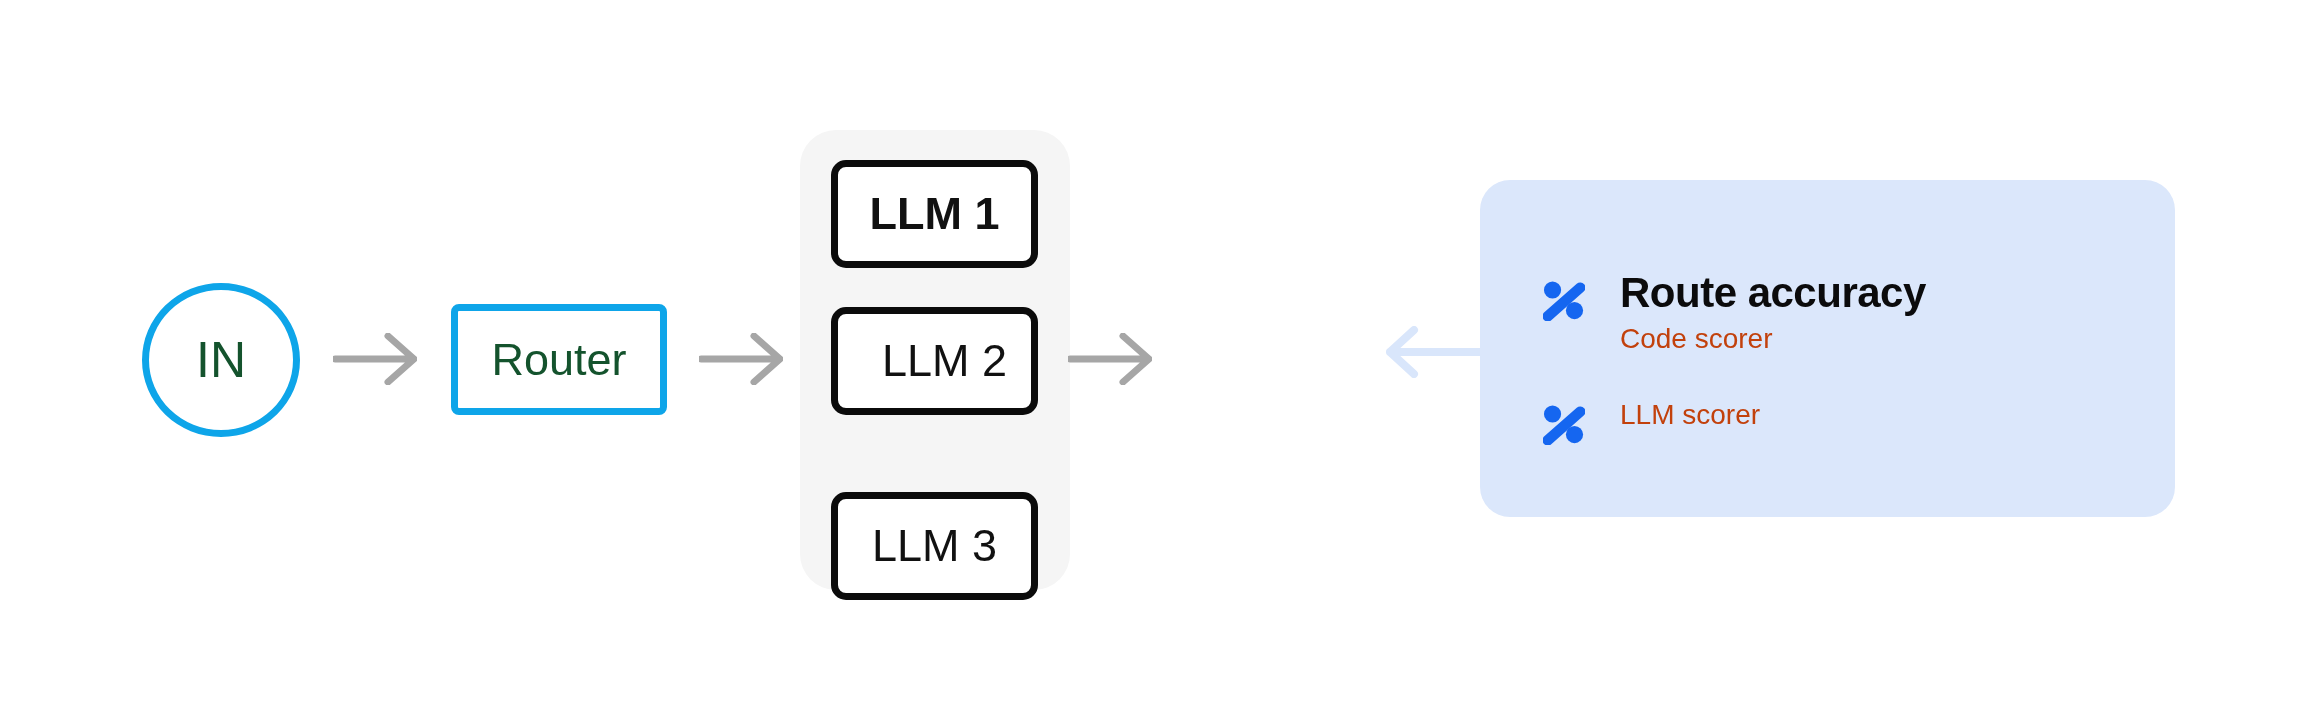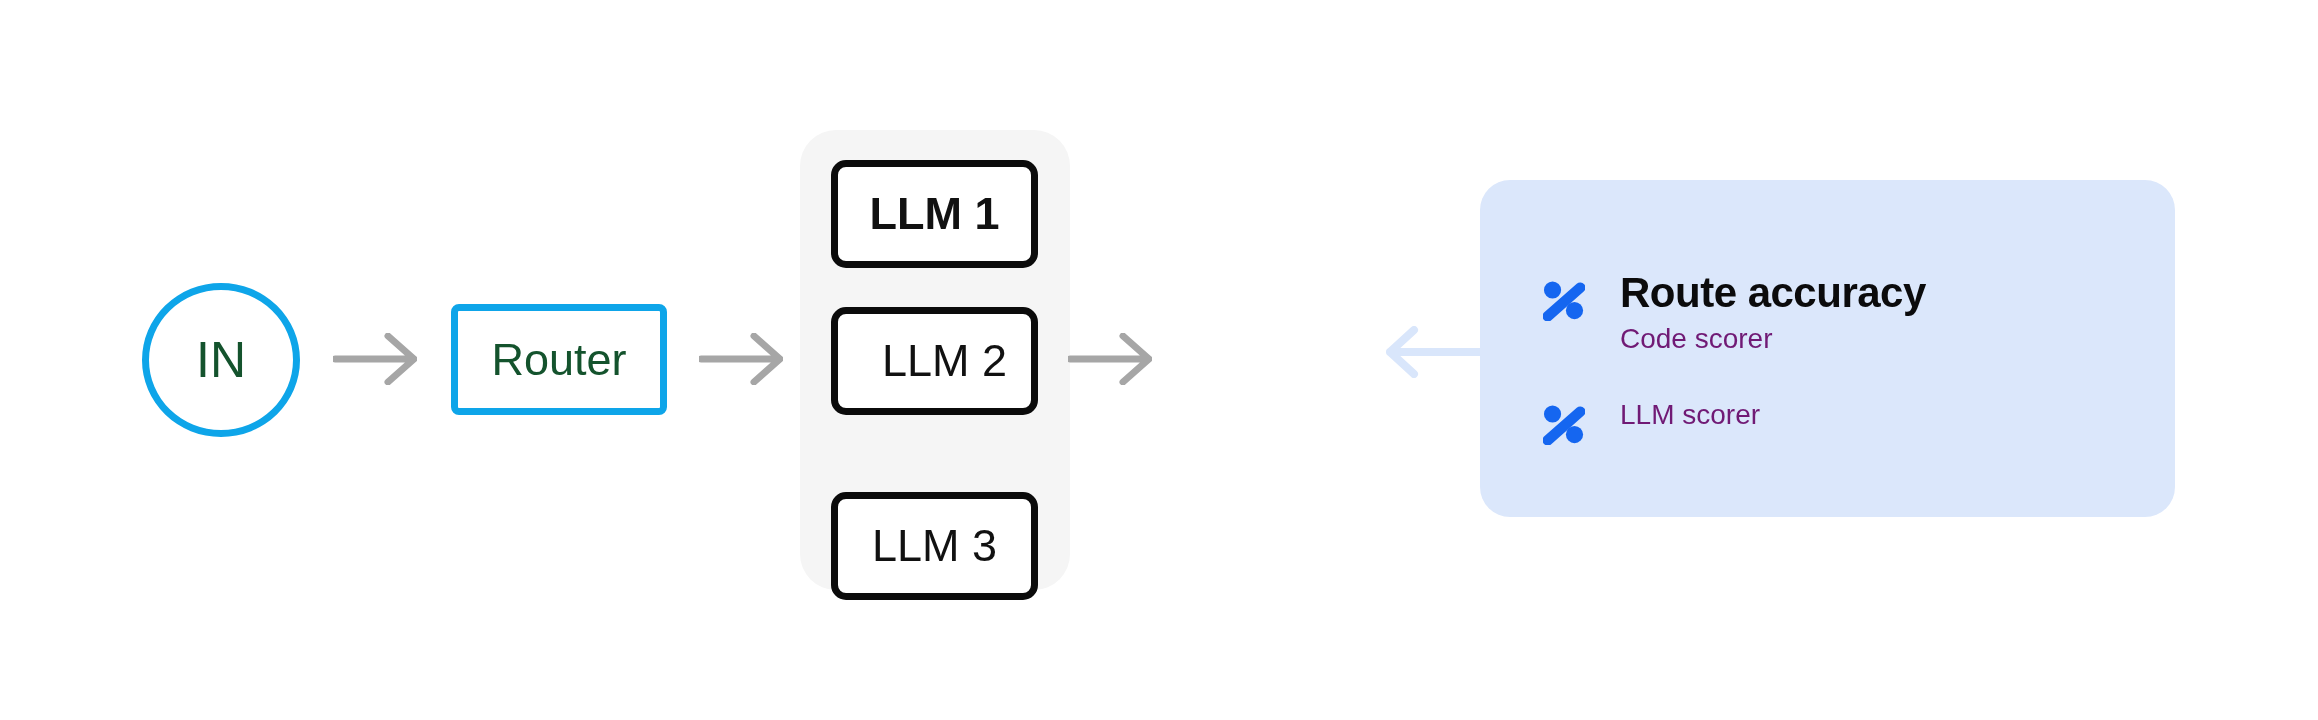--- a/index.html
+++ b/index.html
@@ -94,21 +94,21 @@
   .scorer-title {
     font-size: 42px;
     font-weight: 700;
     letter-spacing: -0.5px;
     color: #0b0b0c;
     line-height: 1.15;
     white-space: nowrap;
   }
   .scorer-sub {
     font-size: 28px;
-    color: #701a75;
+    color: #c2410c;
     line-height: 1.2;
     margin-top: 5px;
     white-space: nowrap;
   }
 </style>
 </head>
 <body>
 
 <div class="canvas">
 

